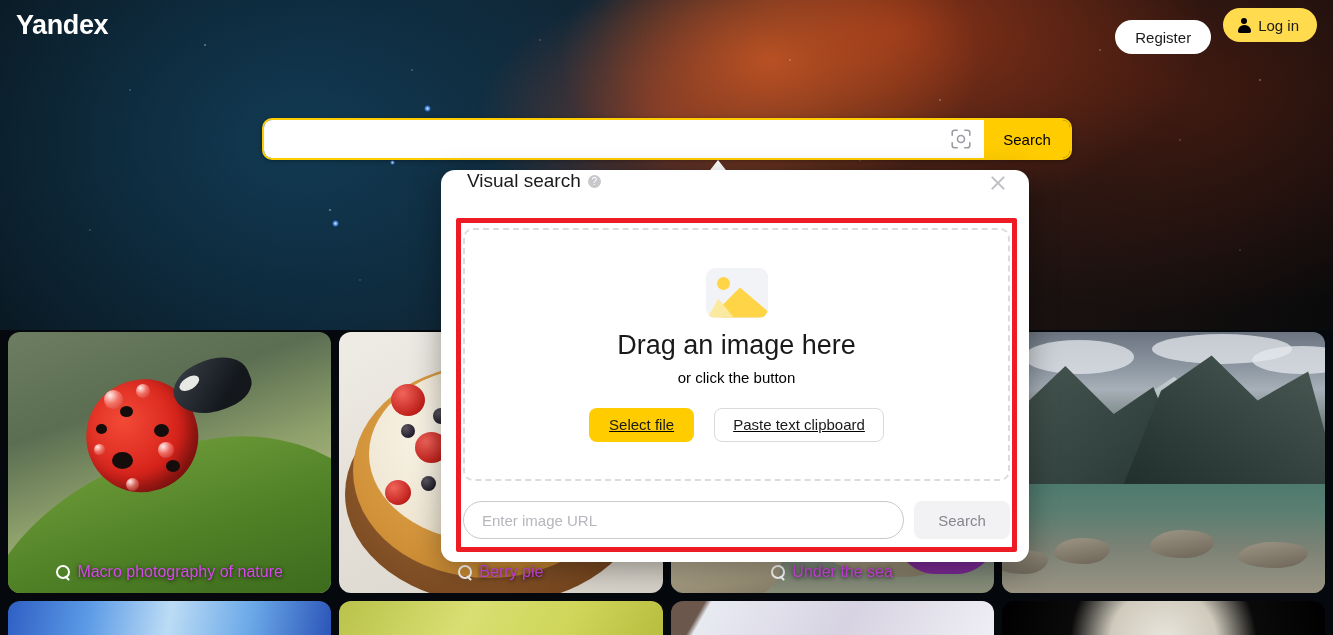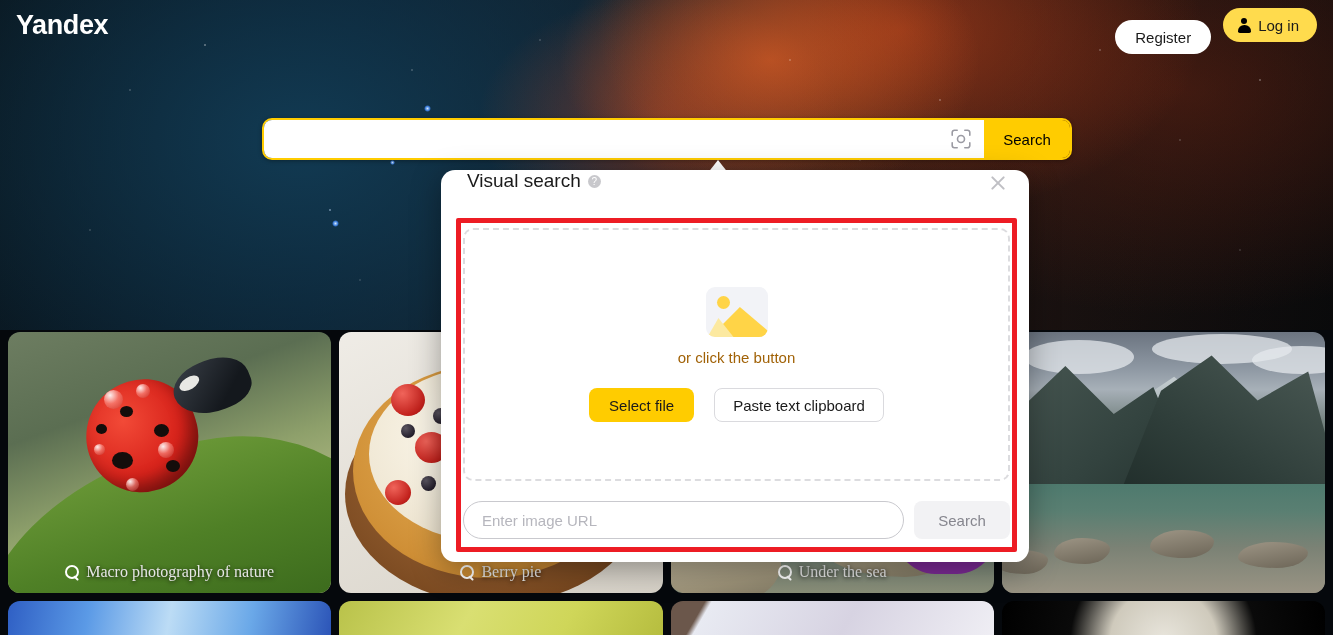--- a/index.html
+++ b/index.html
@@ -106,24 +106,23 @@
   #tiles {
     position: absolute; left: 8px; top: 332px; width: 1317px;
     display: grid; grid-template-columns: repeat(4, 1fr); gap: 8px; z-index: 5;
   }
   .tile {
     position: relative; height: 261px; border-radius: 12px; overflow: hidden; cursor: pointer;
   }
   .tile-caption {
     position: absolute; left: 0; right: 0; bottom: 12px;
     display: flex; align-items: center; justify-content: center; gap: 7px;
-    color: #e5e5e5; font-size: 16px;
+    color: #d946ef; font-size: 16px;
     text-shadow: 0 1px 4px rgba(0,0,0,0.85);
     z-index: 2;
-    font-family: Liberation Serif, serif;
   }
   .mag { width: 14px; height: 14px; position: relative; display:inline-block; flex:none; }
   .mag::before { content:""; position:absolute; left:0; top:0; width:10px; height:10px;
     border:2px solid #fff; border-radius:50%; }
   .mag::after { content:""; position:absolute; left:9px; top:9.5px; width:6px; height:2px;
     background:#fff; transform: rotate(45deg); transform-origin: left center; border-radius:1px;}
 
   
   .art-ladybug { position:absolute; inset:0;
     background:
@@ -244,22 +243,22 @@
     width: 62px; height: 50px; border-radius: 9px; background: #f2f3f7;
     position: relative; overflow: hidden; margin-bottom: 12px;
   }
   .img-icon .sun { position:absolute; left:11px; top:9px; width:13px; height:13px;
     border-radius:50%; background:#ffd447; }
   .img-icon .mtn-big { position:absolute; left:16px; bottom:0; width:46px; height:30px;
     background:#ffd447; clip-path: polygon(40% 0%, 100% 78%, 100% 100%, 0% 100%, 0% 62%); }
   .img-icon .mtn-small { position:absolute; left:2px; bottom:0; width:26px; height:19px;
     background:#fce9a0; clip-path: polygon(42% 0%, 100% 100%, 0% 100%); }
   #dz-title { font-size: 27px; color: #1a1a1a; margin-bottom: 8px; }
-  #dz-sub { font-size: 15px; color: #a16207; margin-bottom: 22px; }
-  .dz-buttons { display:flex; gap: 20px; }
+  #dz-sub { font-size: 15px; color: #000000; margin-bottom: 22px; }
+  .dz-buttons { display:flex; gap: 20px; text-decoration: underline; }
   .btn-select {
     background: #fc0; border:none; border-radius: 8px; height: 34px; padding: 0 20px;
     font-size: 15px; color:#1a1a1a; cursor:pointer; font-family:"Liberation Sans", sans-serif;
   }
   .btn-paste {
     background: #fff; border:1px solid #dadade; border-radius: 8px; height: 34px; padding: 0 18px;
     font-size: 15px; color:#1a1a1a; cursor:pointer; font-family:"Liberation Sans", sans-serif;
   }
 
   #url-row {
@@ -428,20 +427,21 @@
       </span>
       <button id="modal-close"></button>
     </div>
 
     <div id="dropzone">
       <div class="img-icon">
         <div class="sun"></div>
         <div class="mtn-big"></div>
         <div class="mtn-small"></div>
       </div>
+      <div id="dz-title">Drag an image here</div>
       <div id="dz-sub">or click the button</div>
       <div class="dz-buttons">
         <button class="btn-select">Select file</button>
         <button class="btn-paste">Paste text clipboard</button>
       </div>
     </div>
 
     <div id="url-row">
       <input id="url-input" type="text" autofocus="" placeholder="Enter image URL" style="">
       <button id="url-search">Search</button>

